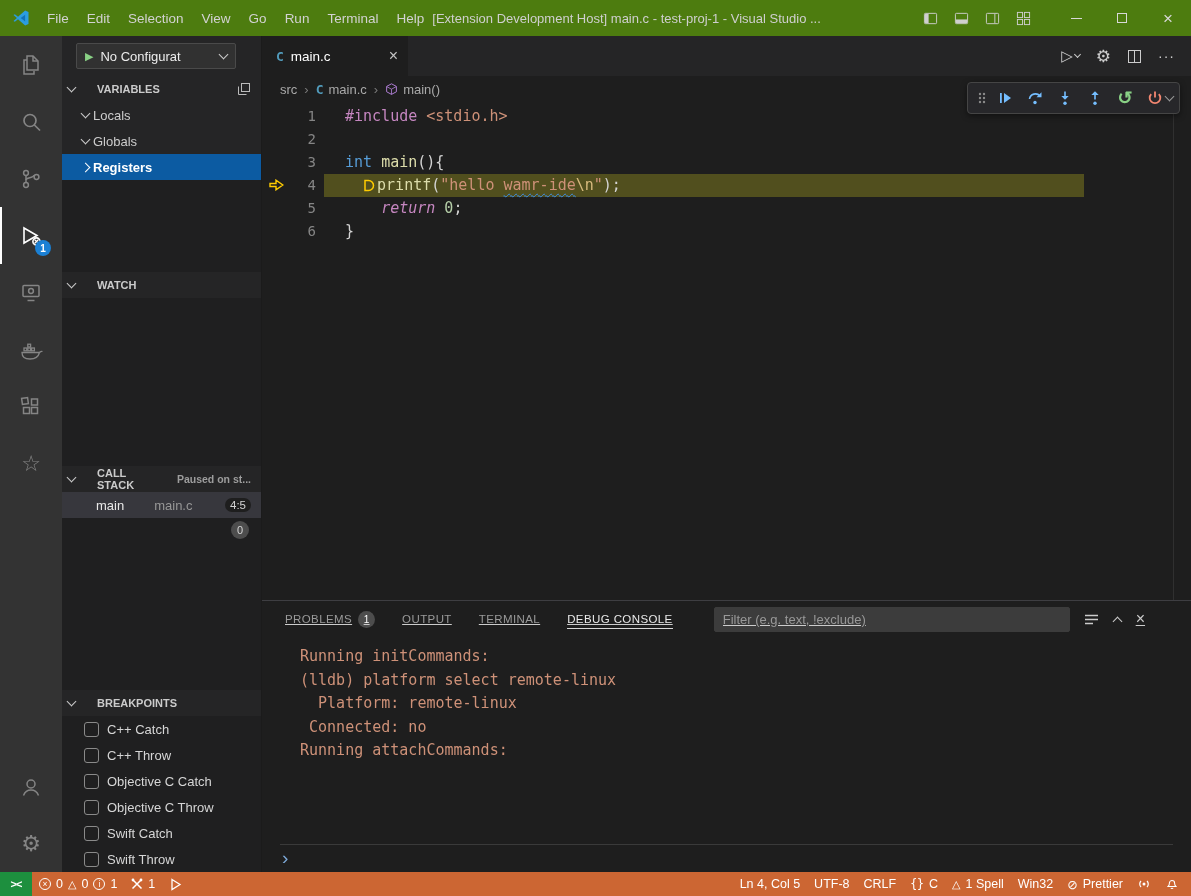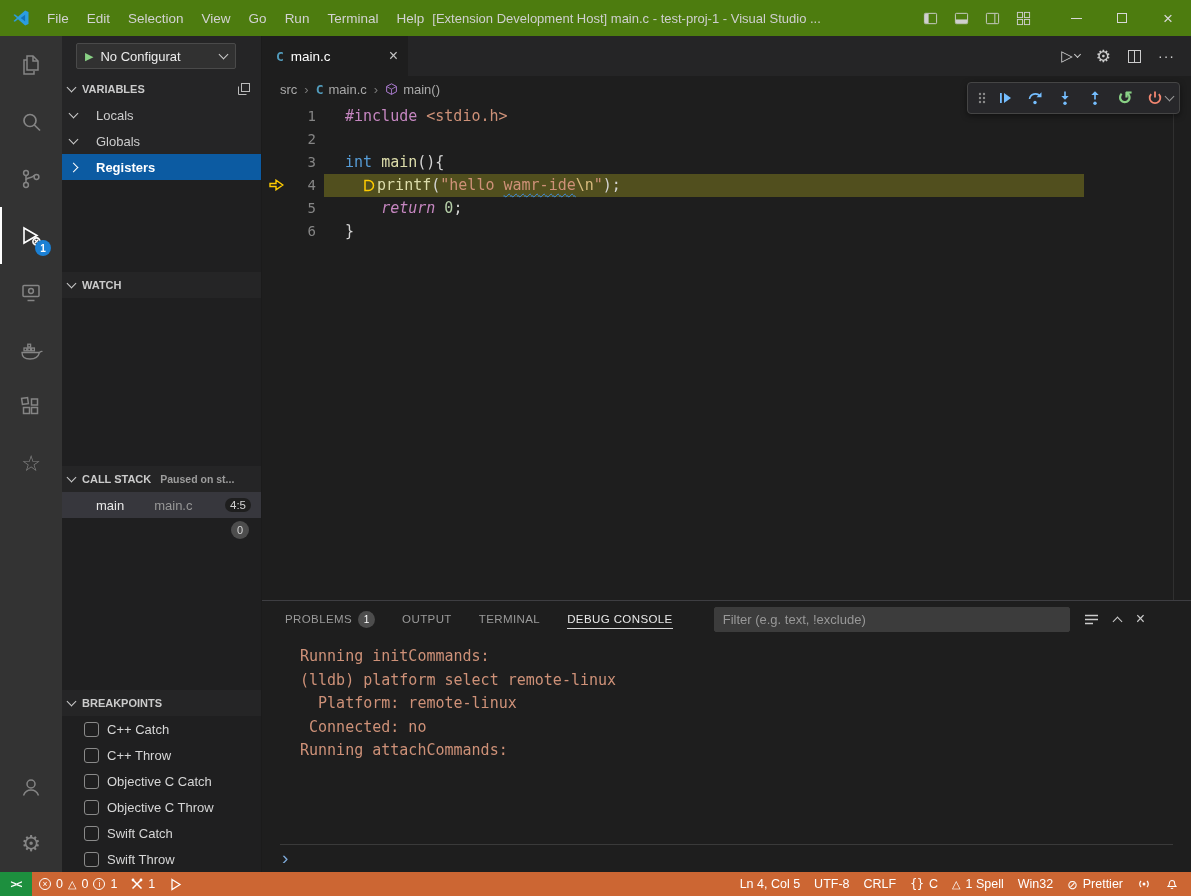--- a/index.html
+++ b/index.html
@@ -32,25 +32,25 @@
 
   
   .sidebar { width:200px; background:#252526; display:flex; flex-direction:column; border-right:1px solid #1b1b1b; }
   .sb-toolbar { height:40px; display:flex; align-items:center; padding:0 10px 0 14px; flex:none; }
   .config-dropdown { display:flex; align-items:center; gap:7px; background:#313131; border:1px solid #4a4a4a; border-radius:2px; height:26px; padding:0 8px; width:160px; }
   .config-dropdown .play { color:#89d185; font-size:11px; }
   .config-dropdown .lbl { color:#ededed; font-size:13px; white-space:nowrap; overflow:hidden; flex:1; }
   .chev { width:7px; height:7px; border-right:1.4px solid currentColor; border-bottom:1.4px solid currentColor; display:inline-block; flex:none; }
   .chev.down { transform:rotate(45deg); margin-top:-3px; }
   .chev.right { transform:rotate(-45deg); }
-  .section-header { height:26px; display:flex; align-items:center; gap:7px; padding:0 10px 0 6px; font-weight:bold; font-size:11px; color:#cbcbcb; flex:none; background:#252526; }
+  .section-header { height:26px; display:flex; align-items:center; gap:22px; padding:0 10px 0 6px; font-weight:bold; font-size:11px; color:#cbcbcb; flex:none; background:#252526; }
   .section-header .hdr-status { font-size:10.5px; color:#9d9d9d; font-weight:bold; margin-left:2px; white-space:nowrap; }
   .hdr-action { margin-left:auto; }
   .sec-fill { background:#1f1f20; flex:none; }
-  .tree-row { height:26px; display:flex; align-items:center; gap:19px; padding-left:8px; font-size:13px; color:#cccccc; flex:none; }
+  .tree-row { height:26px; display:flex; align-items:center; gap:4px; padding-left:20px; font-size:13px; color:#cccccc; flex:none; }
   .tree-row.selected { background:#0c5ba2; color:#ffffff; font-weight:bold; }
   .frame-row { height:26px; display:flex; align-items:center; background:#37373d; padding:0 10px 0 34px; flex:none; }
   .frame-name { color:#e8e8e8; }
   .frame-file { color:#979797; margin-left:30px; }
   .frame-pos { margin-left:auto; background:#1e1e1e; color:#d3d3d3; font-size:11.5px; border-radius:7px; padding:1px 5px; }
   .badge-row { height:24px; display:flex; justify-content:flex-end; align-items:center; padding-right:12px; background:#1f1f20; flex:none; }
   .round-badge { width:18px; height:18px; border-radius:50%; background:#4d4d4d; color:#d5d5d5; font-size:11px; display:flex; align-items:center; justify-content:center; }
   .bp-row { height:26px; display:flex; align-items:center; gap:8px; padding-left:22px; background:#1f1f20; flex:none; }
   .checkbox { width:15px; height:15px; border:1px solid #8a8a8a; border-radius:3px; background:transparent; flex:none; }
   .bp-label { color:#d6d6d6; font-size:13px; }
@@ -87,21 +87,21 @@
 
   
   .debug-toolbar { position:absolute; top:46px; right:11px; height:32px; background:#27272a; border:1px solid #454545; border-radius:4px; box-shadow:0 2px 6px rgba(0,0,0,.45); display:flex; align-items:center; padding:0 6px; gap:0; z-index:10; }
   .dt-btn { width:30px; height:30px; display:flex; align-items:center; justify-content:center; }
   .dt-grip { width:16px; display:flex; align-items:center; justify-content:center; }
   .restart-glyph { color:#89d185; font-size:18px; font-weight:bold; line-height:1; }
   .dt-caret { color:#9a9a9a; margin-left:-4px; }
 
   
   .panel { height:272px; border-top:1px solid #3e3e42; display:flex; flex-direction:column; flex:none; background:#1e1e1e; }
-  .panel-header { height:36px; display:flex; align-items:center; padding:0 14px 0 23px; flex:none; }
+  .panel-header { height:36px; display:flex; align-items:center; padding:0 14px 0 23px; flex:none;text-decoration:underline; }
   .panel-tab { margin-right:27px; font-size:11.5px; letter-spacing:.4px; color:#9a9a9a; display:flex; align-items:center; gap:6px; height:100%; }
   .panel-tab .pt-label { padding-bottom:0; }
   .panel-tab.active { color:#e9e9e9; }
   .panel-tab.active .pt-label { border-bottom:1px solid #d7d7d7; padding-bottom:3px; margin-bottom:-4px; }
   .problems-badge { width:17px; height:17px; border-radius:50%; background:#4d4d4d; color:#fff; font-size:10px; display:flex; align-items:center; justify-content:center; }
   .filter-input { margin-left:14px; width:356px; height:25px; background:#3c3c3c; border:1px solid #3c3c3c; border-radius:2px; color:#cccccc; font-size:13px; padding:0 8px; outline:none; font-family:"Liberation Sans",sans-serif; }
   .filter-input::placeholder { color:#989898; }
   .panel-icons { margin-left:14px; display:flex; align-items:center; gap:15px; color:#cccccc; }
   .panel-content { flex:1; padding:8px 0 0 38px; font-family:"DejaVu Sans Mono",monospace; font-size:15px; color:#ce9178; overflow:hidden; }
   .console-line { height:23.5px; line-height:23.5px; white-space:pre; }

